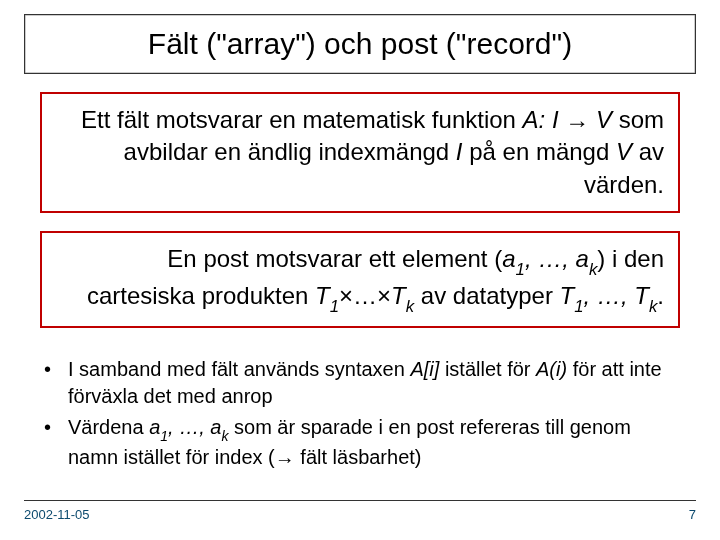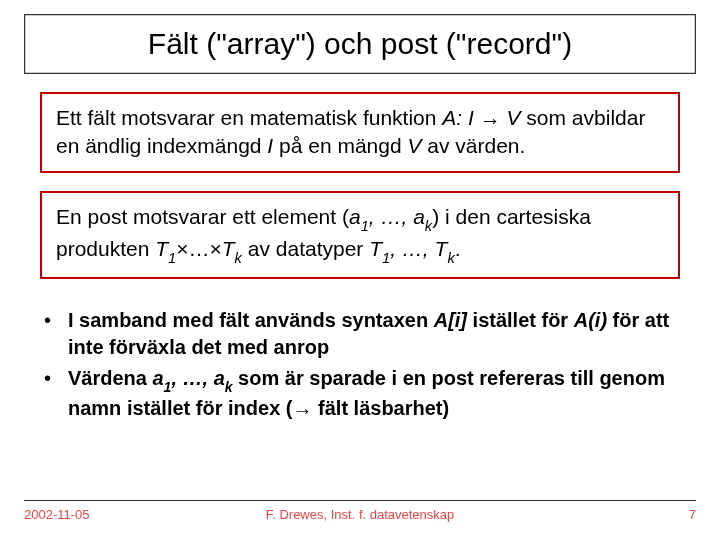--- a/index.html
+++ b/index.html
@@ -19,44 +19,43 @@
     padding: 12px 10px;
     text-align: center;
     font-size: 30px;
     font-weight: 400;
     box-shadow: 0 0 0 0.5px #999 inset;
   }
   .def-box {
     margin: 18px 40px 0 40px;
     border: 2px solid #c00000;
     padding: 10px 14px;
-    font-size: 21px;
+    font-size: 24px;
     line-height: 1.35;
-    text-align: left;
+    text-align: right;
   }
   .bullets {
     margin: 28px 40px 0 44px;
     font-size: 20px;
     line-height: 1.35;
   }
   .bullet-row {
     display: flex;
     align-items: flex-start;
     margin-bottom: 4px;
   }
   .bullet-dot {
     width: 24px;
     flex: 0 0 24px;
     text-align: left;
     font-size: 20px;
     line-height: 1.35;
   }
   .bullet-text {
     flex: 1;
-    font-weight: bold;
   }
   .italic { font-style: italic; }
   .sub {
     font-size: 0.7em;
     vertical-align: sub;
     position: relative;
     top: 0.15em;
   }
   .arrow {
     font-family: "Segoe UI Symbol","Arial Unicode MS",sans-serif;
@@ -66,21 +65,21 @@
   }
   .footer {
     position: absolute;
     left: 24px;
     right: 24px;
     bottom: 18px;
     border-top: 1px solid #333;
     padding-top: 6px;
     display: flex;
     font-size: 13px;
-    color: #ef4444;
+    color: #0c4a6e;
   }
   .footer .fl { flex: 1; text-align: left; }
   .footer .fc { flex: 1; text-align: center; }
   .footer .fr { flex: 1; text-align: right; }
 </style>
 </head>
 <body>
 
 <div class="title-box">
   <span>Fält ("array") och post ("record")</span>
@@ -104,15 +103,14 @@
   <div class="bullet-row">
     <div class="bullet-dot">•</div>
     <div class="bullet-text">
       <span>Värdena </span><span class="italic">a</span><span class="italic sub">1</span><span class="italic">, …, </span><span class="italic">a</span><span class="italic sub">k</span><span> som är sparade i en post refereras till genom namn istället för index (</span><span class="arrow">→</span><span> fält läsbarhet)</span>
     </div>
   </div>
 </div>
 
 <div class="footer">
   <div class="fl">2002-11-05</div>
-  <div class="fc">F. Drewes, Inst. f. datavetenskap</div>
   <div class="fr">7</div>
 </div>
 
 </body></html>

